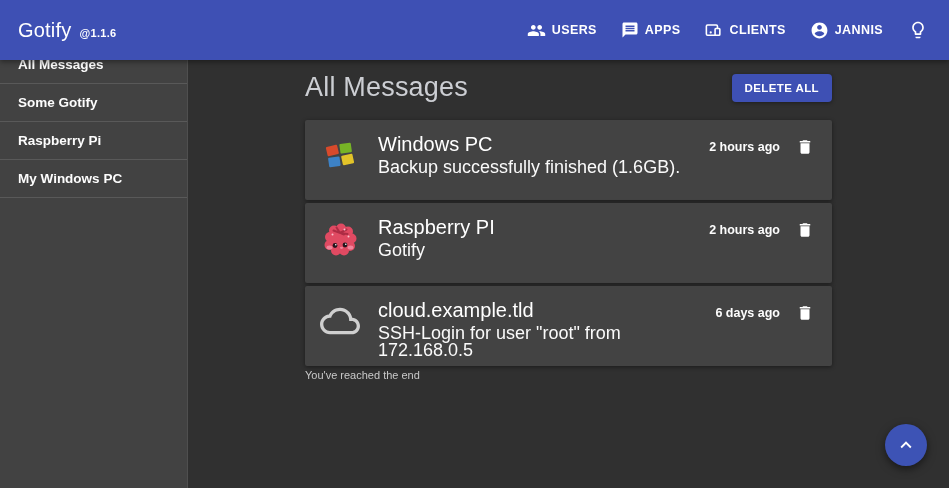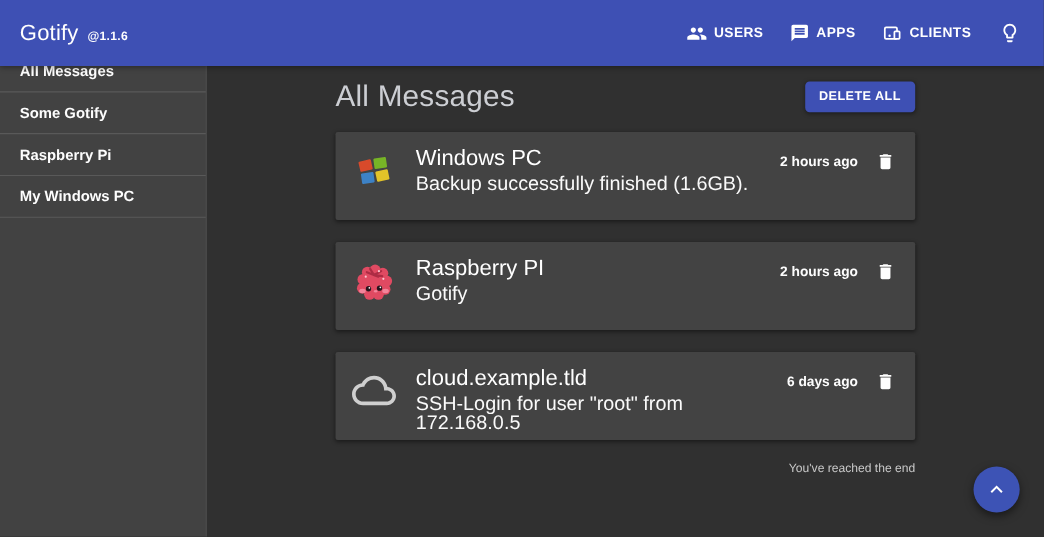--- a/index.html
+++ b/index.html
@@ -62,35 +62,35 @@
   .page-title { font-size:27px; font-weight:400; color:#ccced3; letter-spacing:.2px; }
   .delete-all {
     background:#3e50b4; color:#fff; border:none; cursor:pointer;
     font-family:inherit; font-size:11.5px; font-weight:700; letter-spacing:.4px;
     padding:8px 13px; border-radius:4px;
     box-shadow:0 1px 4px rgba(0,0,0,.4);
   }
   .card {
     background:#434343; border-radius:2px;
     box-shadow:0 1px 4px rgba(0,0,0,.45);
-    height:80px; margin-bottom:20px;
+    height:80px; margin-bottom:3px;
     padding:13px 15px;
     display:flex; align-items:flex-start;
   }
   .card-icon { width:40px; height:40px; flex:0 0 40px; margin-right:18px; margin-top:2px; }
   .card-body { flex:1 1 auto; min-width:0; }
   .card-title { font-size:20px; font-weight:400; color:#ffffff; line-height:23px; }
   .card-text  { font-size:18px; font-weight:400; color:#fafafa; line-height:17px; margin-top:3px; }
   .card-meta { display:flex; align-items:center; gap:13px; margin-top:2px; }
   .card-time { font-size:12.5px; font-weight:700; color:#fdfdfd; white-space:nowrap; }
   .trash-btn {
     background:none; border:none; cursor:pointer; color:#fff;
     padding:3px; display:flex; align-items:center; border-radius:50%;
   }
-  .end-text { text-align:right; font-size:11px; color:#c9c9c9; }
+  .end-text { text-align:left; font-size:11px; color:#c9c9c9; }
   
   .fab {
     position:absolute; right:22px; bottom:22px;
     width:42px; height:42px; border-radius:50%;
     background:#3d53b5; border:none; cursor:pointer; color:#fff;
     display:flex; align-items:center; justify-content:center;
     box-shadow:0 3px 8px rgba(0,0,0,.5);
     z-index:30;
   }
 </style>
@@ -115,20 +115,26 @@
         </svg>
       <span>APPS</span>
     </button>
     <button class="nav-btn">
       <svg width="19" height="19" viewBox="0 0 24 24" fill="none" stroke="currentColor" stroke-width="2">
           <rect x="3" y="5" width="14" height="13" rx="1.5"></rect>
           <circle cx="8.5" cy="14.5" r="1.4" fill="currentColor" stroke="none"></circle>
           <rect x="14" y="9.5" width="6" height="8.5" rx="1" fill="#3e50b4"></rect>
         </svg>
       <span>CLIENTS</span>
+    </button>
+    <button class="nav-btn">
+      <svg width="19" height="19" viewBox="0 0 24 24" fill="currentColor">
+          <path d="M12 2C6.48 2 2 6.48 2 12s4.48 10 10 10 10-4.48 10-10S17.52 2 12 2zm0 3c1.66 0 3 1.34 3 3s-1.34 3-3 3-3-1.34-3-3 1.34-3 3-3zm0 14.2c-2.5 0-4.71-1.28-6-3.22.03-1.99 4-3.08 6-3.08 1.99 0 5.97 1.09 6 3.08-1.29 1.94-3.5 3.22-6 3.22z"></path>
+        </svg>
+      <span>JANNIS</span>
     </button>
     <button class="icon-btn">
       <svg width="20" height="20" viewBox="0 0 24 24" fill="currentColor">
           <path d="M9 21c0 .55.45 1 1 1h4c.55 0 1-.45 1-1v-1H9v1zm3-19C8.14 2 5 5.14 5 9c0 2.38 1.19 4.47 3 5.74V17c0 .55.45 1 1 1h6c.55 0 1-.45 1-1v-2.26c1.81-1.27 3-3.36 3-5.74 0-3.86-3.14-7-7-7zm2.85 11.1l-.85.6V16h-4v-2.3l-.85-.6C7.8 12.16 7 10.63 7 9c0-2.76 2.24-5 5-5s5 2.24 5 5c0 1.63-.8 3.16-2.15 4.1z"></path>
         </svg>
     </button>
   </nav>
 </header>
 
 <aside class="sidebar">

